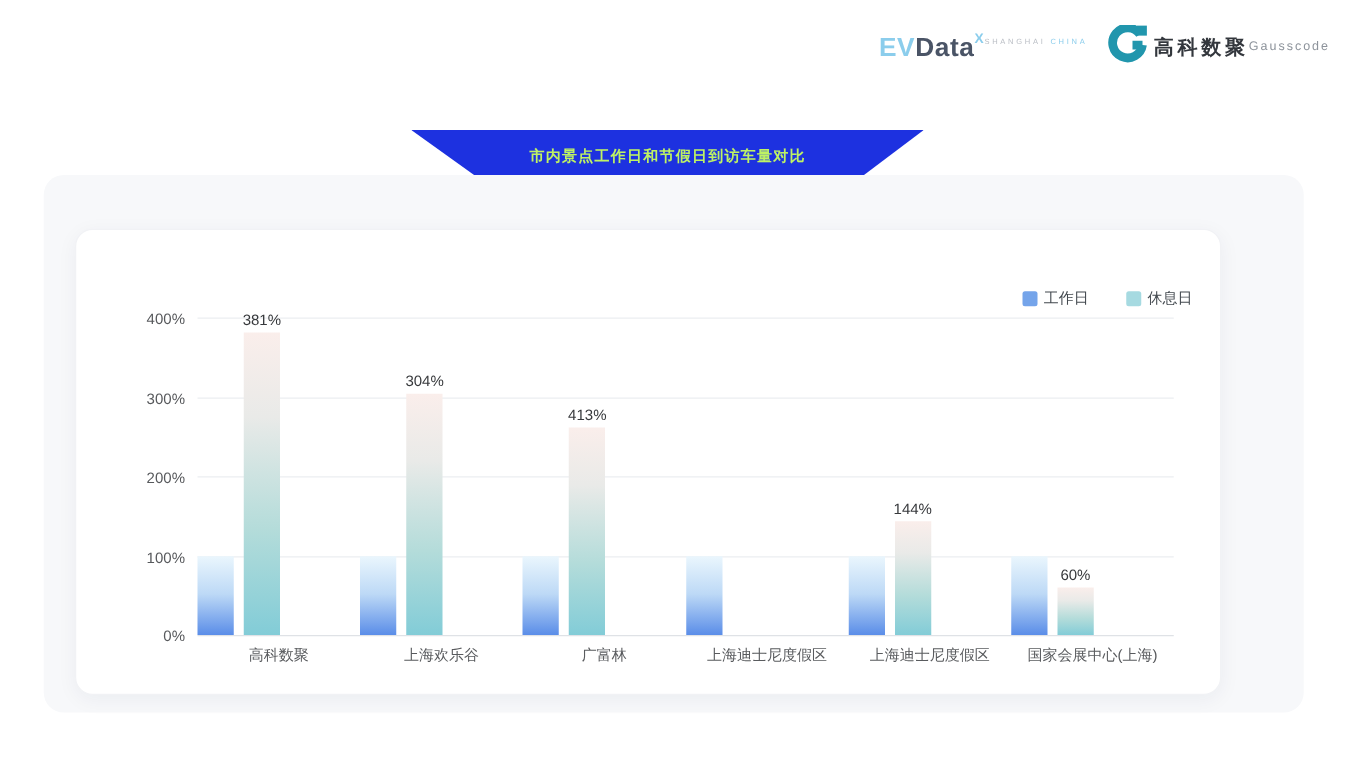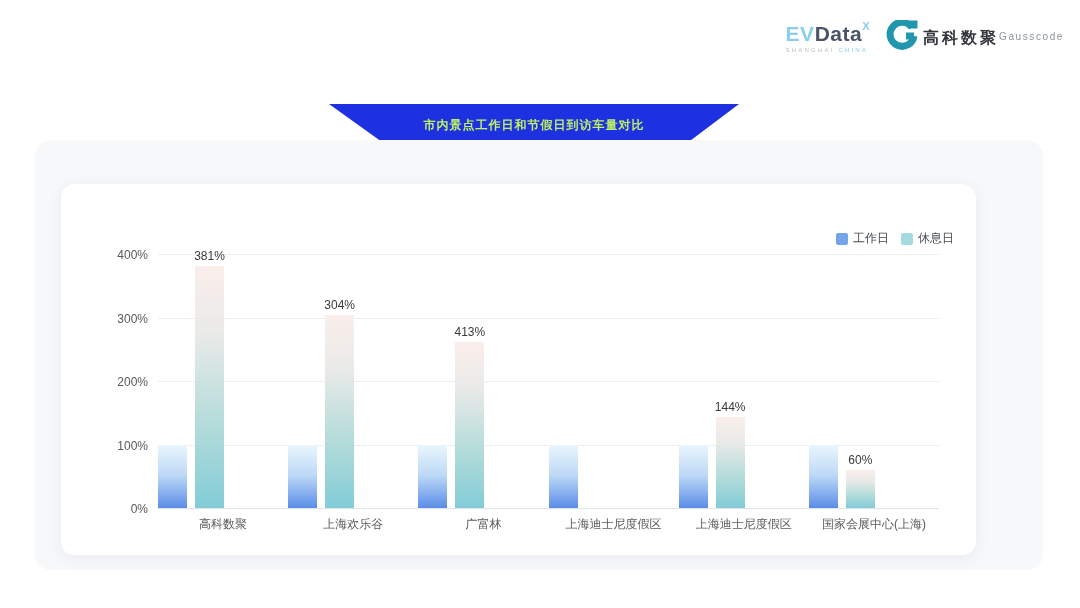--- a/index.html
+++ b/index.html
@@ -2,21 +2,21 @@
 <html><head>
 <meta charset="utf-8">
 <style>
   * { margin:0; padding:0; box-sizing:border-box; }
   html,body { width:1080px; height:608px; background:#ffffff; overflow:hidden;
               font-family:"Liberation Sans", sans-serif; }
   .page { position:relative; width:1080px; height:608px; background:#ffffff; }
 
   
   .logos { position:absolute; top:20px; right:16px; display:flex; align-items:center; gap:16px; }
-  .evdata { display:flex; flex-direction:column; line-height:1; }
+  .evdata { display:flex; line-height:1; }
   .evdata-main { font-size:21px; font-weight:bold; letter-spacing:0.5px; }
   .evdata-main .ev { color:#8bcdec; }
   .evdata-main .dt { color:#4a5466; }
   .evdata-main .sup { color:#8bcdec; font-size:11px; vertical-align:top; position:relative; top:-2px; }
   .evdata-sub { margin-top:3px; font-size:6px; letter-spacing:2.2px; }
   .evdata-sub .sh { color:#b9bdc4; }
   .evdata-sub .cn { color:#8bcdec; }
   .gausscode { display:flex; align-items:center; gap:5px; }
   .gc-text { display:flex; flex-direction:row; line-height:1; }
   .gc-cn { font-size:16px; font-weight:bold; color:#33373d; letter-spacing:3px; }
@@ -30,21 +30,21 @@
   .banner-title { color:#bef264; font-size:12px; font-weight:bold; letter-spacing:1px; }
 
   
   .panel { position:absolute; left:35px; top:140px; width:1008px; height:430px;
            background:#f7f8fa; border-radius:16px; }
   .card { position:absolute; left:25px; top:43px; width:917px; height:373px;
           background:#ffffff; border:1px solid #f1f2f5; border-radius:14px;
           box-shadow:0 4px 16px rgba(15,41,82,0.05); }
 
   
-  .legend { position:absolute; top:46px; right:22px; display:flex; gap:12px; }
+  .legend { position:absolute; top:46px; right:22px; display:flex; gap:30px; }
   .legend-item { display:flex; align-items:center; gap:5px; cursor:pointer; }
   .legend-swatch { width:12px; height:12px; border-radius:2px; }
   .legend-label { font-size:12px; color:#444a50; }
 
   
   .plot { position:absolute; left:97px; right:37px; top:70px; height:254px; }
   .gridline { position:absolute; left:0; right:0; height:1px; background:#eceef1; }
   .gridline.baseline { background:#dfe2e6; }
   .ytick { position:absolute; width:60px; left:-70px; text-align:right;
            font-size:12px; color:#57595c; transform:translateY(-6px); }

